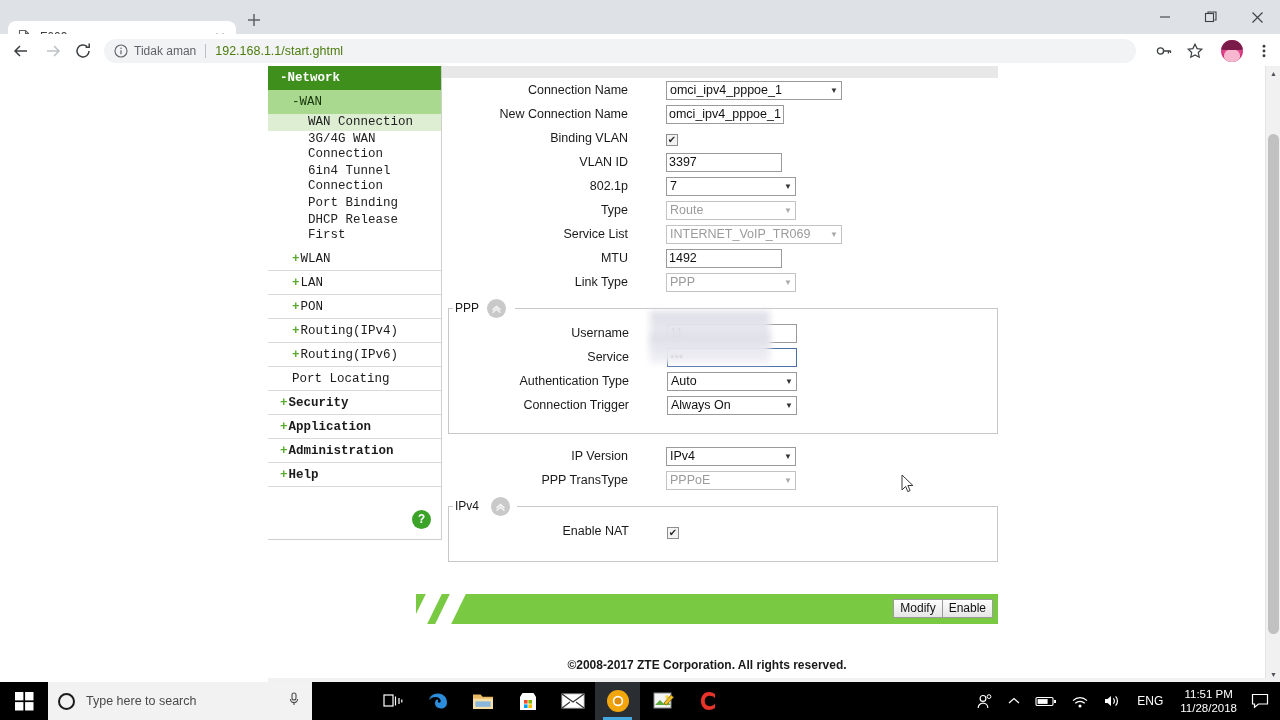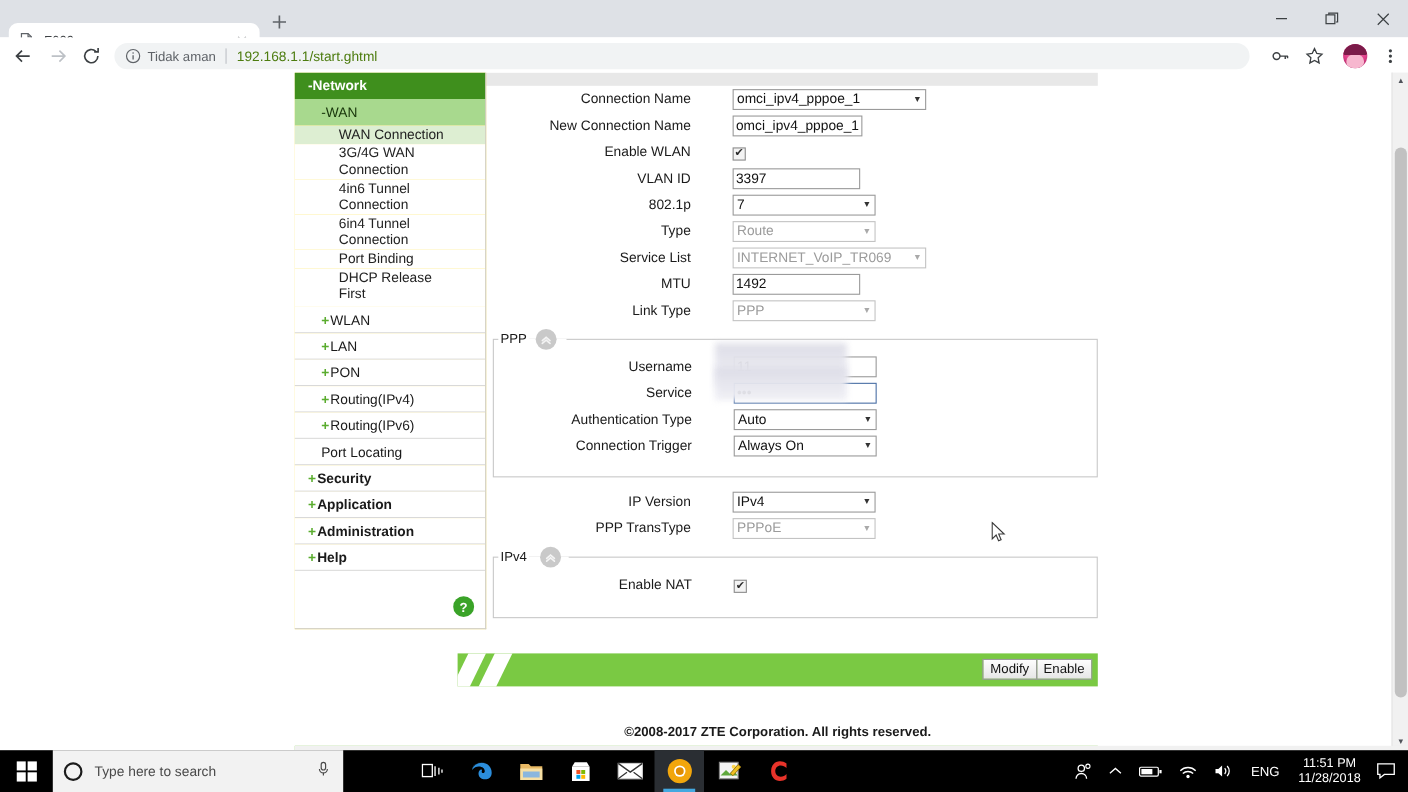--- a/index.html
+++ b/index.html
@@ -66,22 +66,23 @@
 
   
   .viewport { position:absolute; left:0; top:66px; width:1280px; height:616px; background:#fff; overflow:hidden; }
 
   .page { position:absolute; left:268px; top:0px; width:730px; background:#fff; }
   .page-topbar { position:absolute; left:268px; top:0; width:730px; height:12px; background:#e8e8e8; }
 
   
   .sidebar {
     position:absolute; left:0px; top:0px; width:174px;
-    background:#fde047; border-right:1px solid #cfcfcf; border-bottom:1px solid #cfcfcf;
+    background:#5eead4; border-right:1px solid #cfcfcf; border-bottom:1px solid #cfcfcf;
     font-size:12.5px;
+    font-family:Liberation Mono, monospace;
   }
   .nav-l1 {
     height:24px; display:flex; align-items:center; padding-left:12px;
     font-weight:bold; color:#1a1a1a; border-bottom:1px solid #d9d9d9;
     background:#fff;
   }
   .nav-l1 .plus { color:#5aac2e; font-weight:bold; margin-right:1px; }
   .nav-l1.active { background:#3f8f1d; color:#fff; border-bottom:none; }
   .nav-l2 {
     height:24px; display:flex; align-items:center; padding-left:24px;
@@ -325,23 +326,20 @@
         <div class="nav-l2 open">
           <span>-WAN</span>
         </div>
         <div class="nav-l3 sel">
           <span>WAN Connection</span>
         </div>
         <div class="nav-l3">
           <span>3G/4G WAN Connection</span>
         </div>
         <div class="nav-l3">
-          <span>4in6 Tunnel Connection</span>
-        </div>
-        <div class="nav-l3">
           <span>6in4 Tunnel Connection</span>
         </div>
         <div class="nav-l3">
           <span>Port Binding</span>
         </div>
         <div class="nav-l3" style="padding-bottom:4px">
           <span>DHCP Release First</span>
         </div>
         <div class="nav-l2 nav-sep">
           <span class="plus">+</span>
@@ -400,21 +398,21 @@
         </div>
 
         <div class="frow">
           <div class="flabel">New Connection Name</div>
           <div class="fctl">
             <input class="txt" style="width: 118px;" value="omci_ipv4_pppoe_1">
           </div>
         </div>
 
         <div class="frow">
-          <div class="flabel">Enable WLAN</div>
+          <div class="flabel">Binding VLAN</div>
           <div class="fctl">
             <span class="cb">✔</span>
           </div>
         </div>
 
         <div class="frow">
           <div class="flabel">VLAN ID</div>
           <div class="fctl">
             <input class="txt" style="width: 116px;" value="3397">
           </div>

